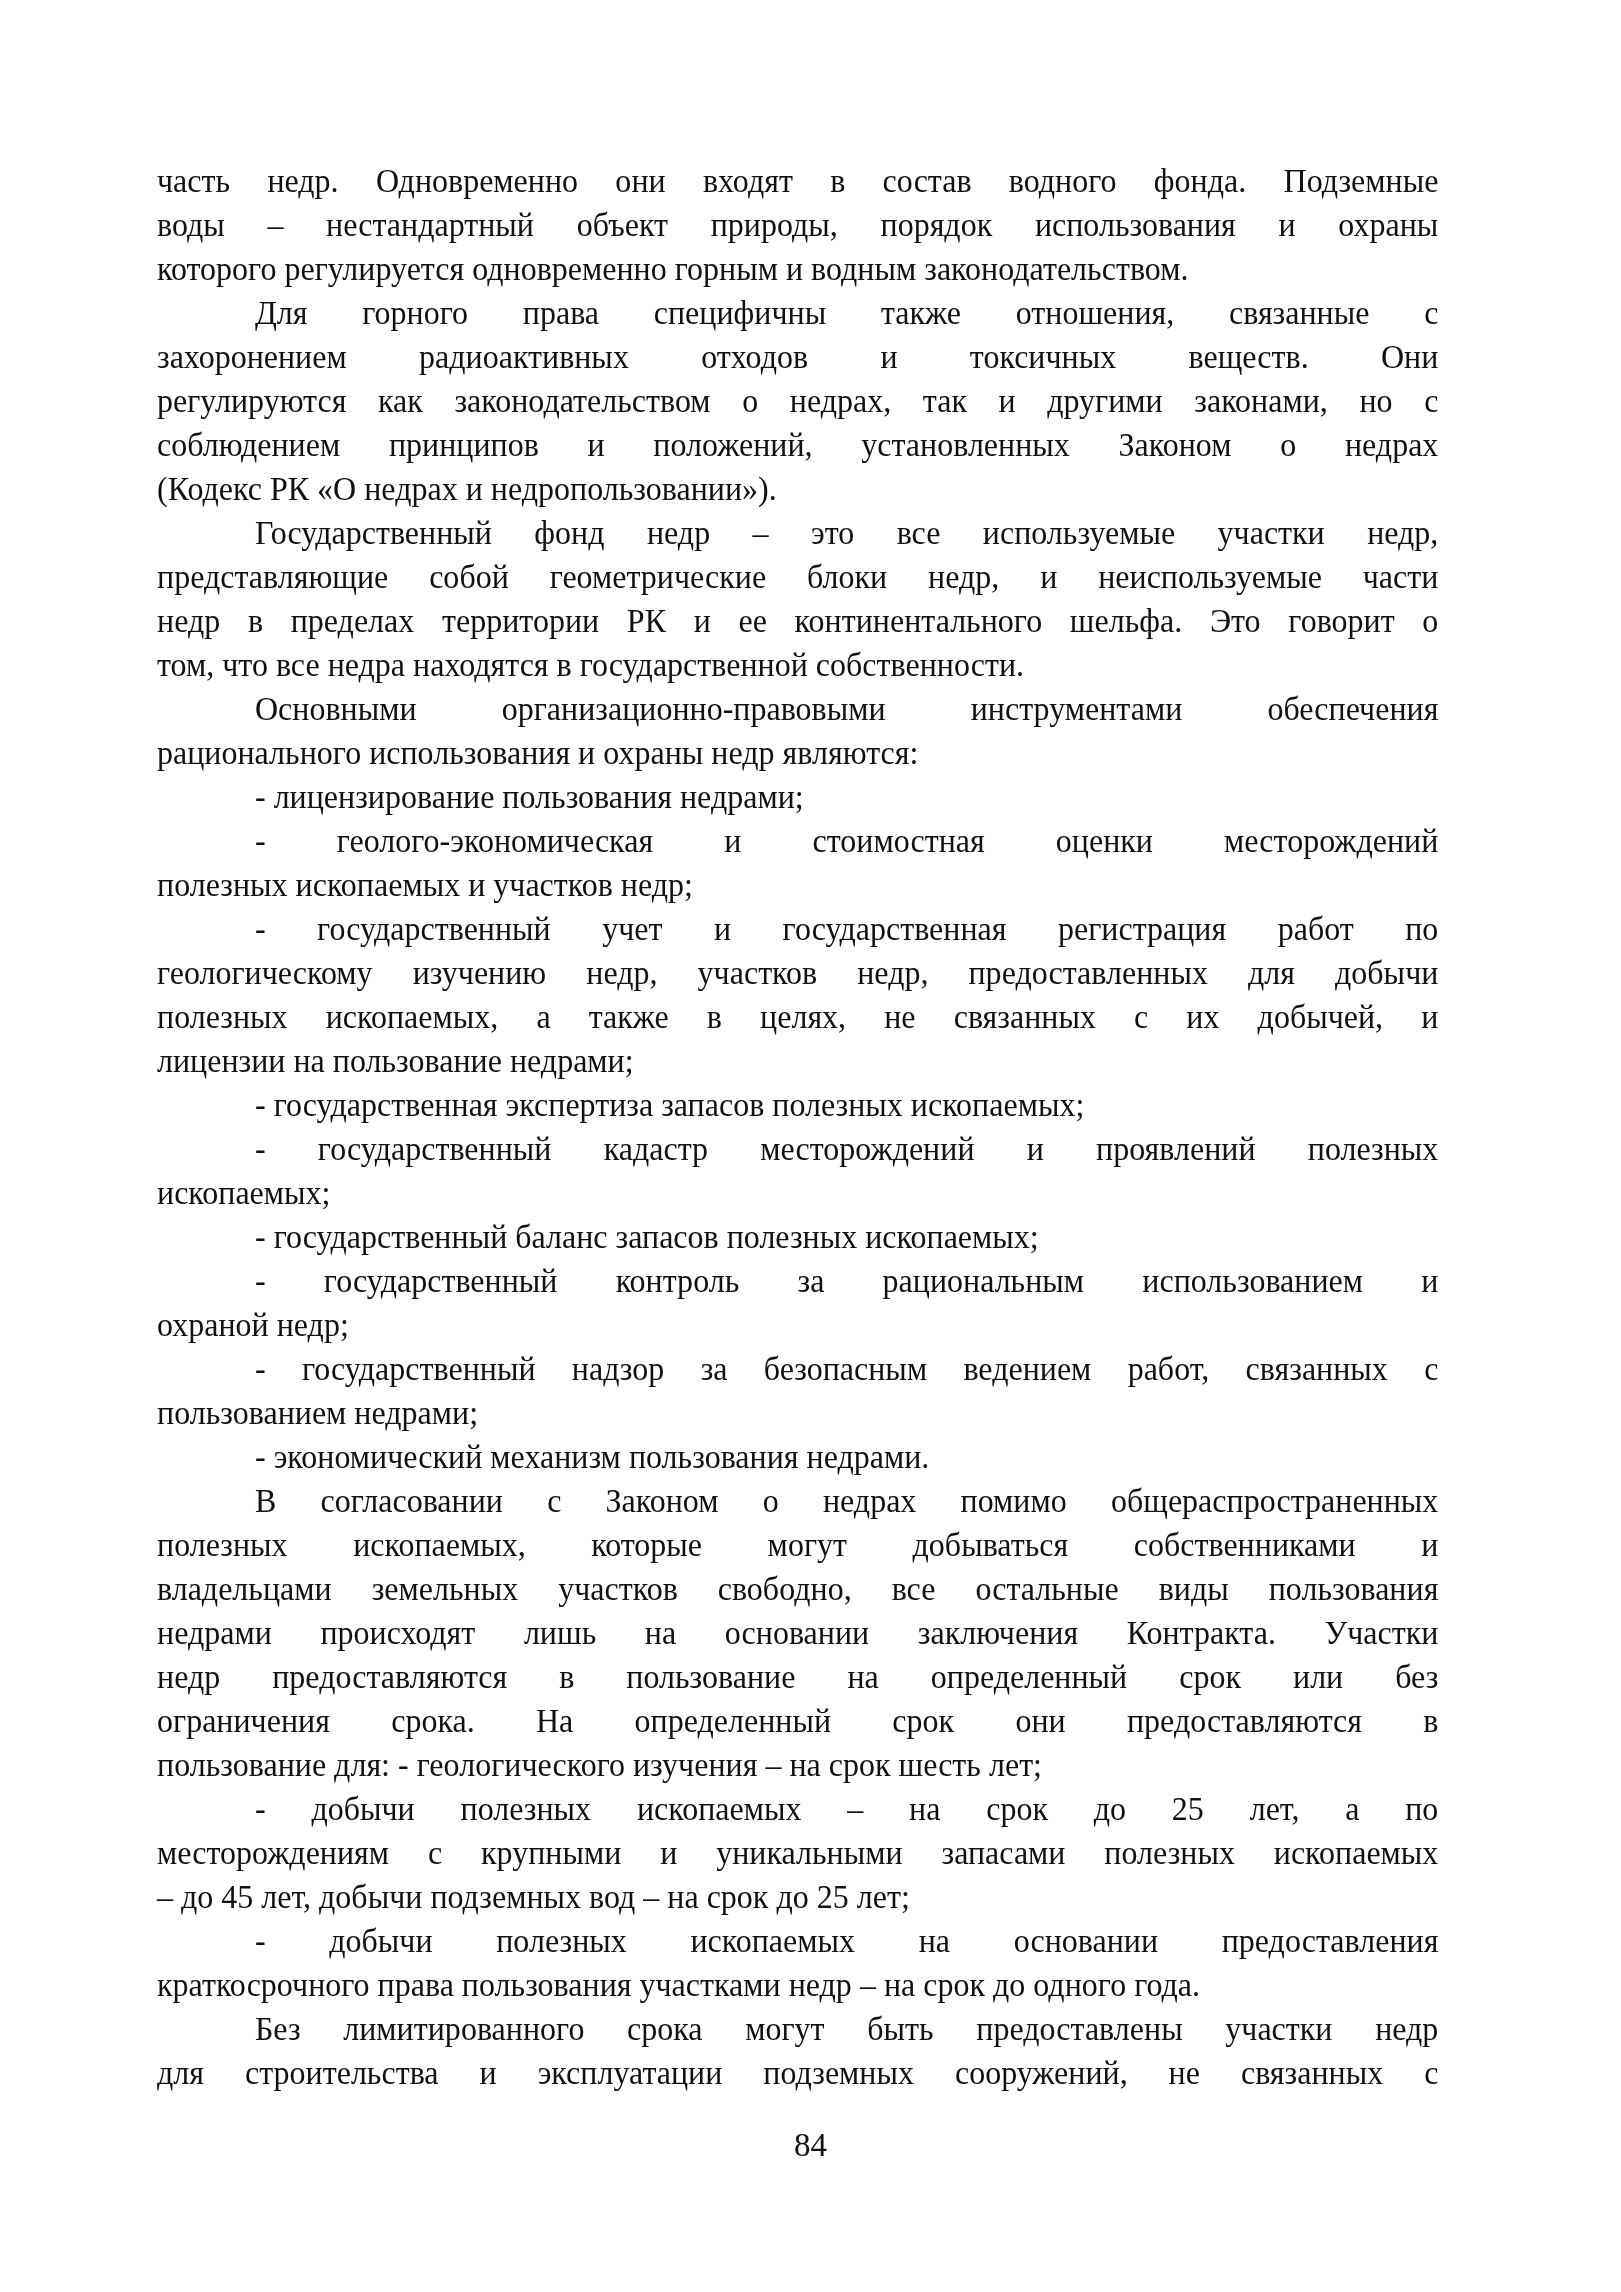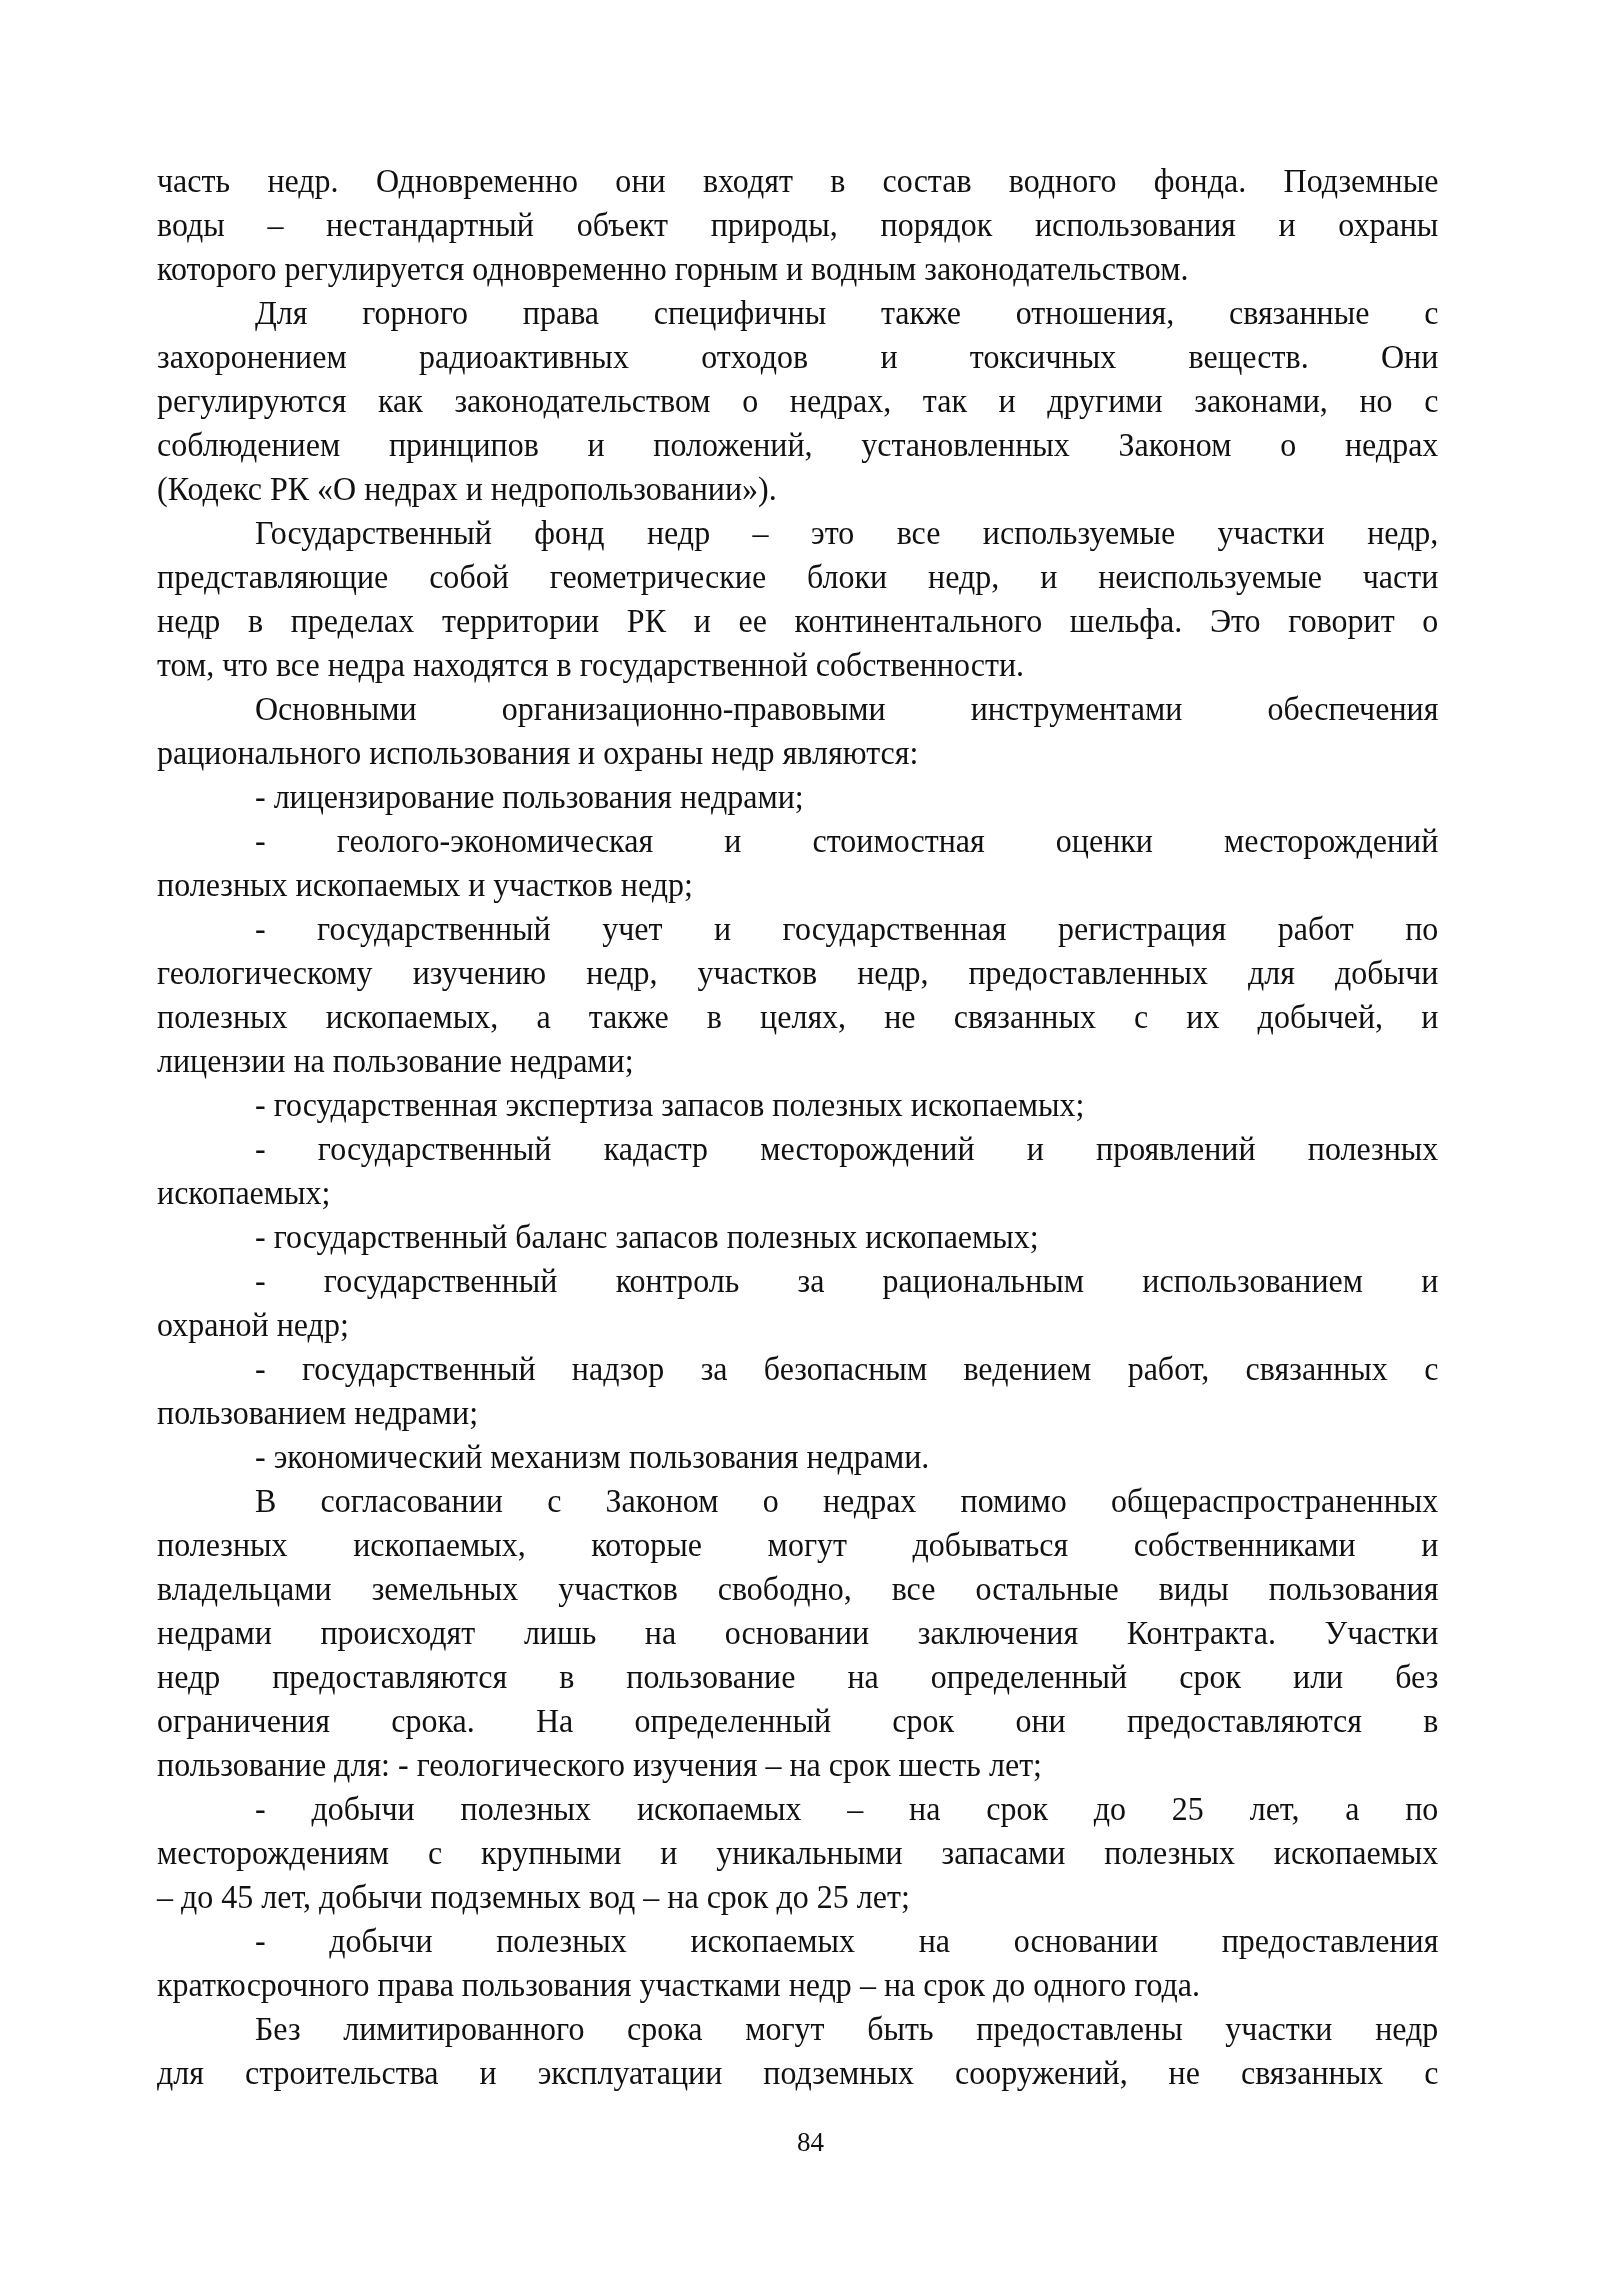--- a/index.html
+++ b/index.html
@@ -39,21 +39,21 @@
       padding-left: 101px;
       box-sizing: border-box;
     }
     .page-number {
       position: absolute;
       left: 0;
       width: 1621px;
       top: 2127px;
       text-align: center;
       font-family: "Liberation Serif", "DejaVu Serif", serif;
-      font-size: 27px;
+      font-size: 33px;
       color: #111111;
     }
   </style>
 </head>
 <body>
 
 <div class="page" id="doc-body">
     <div class="line">часть недр. Одновременно они входят в состав водного фонда. Подземные</div>
     <div class="line">воды – нестандартный объект природы, порядок использования и охраны</div>
     <div class="line last">которого регулируется одновременно горным и водным законодательством.</div>

